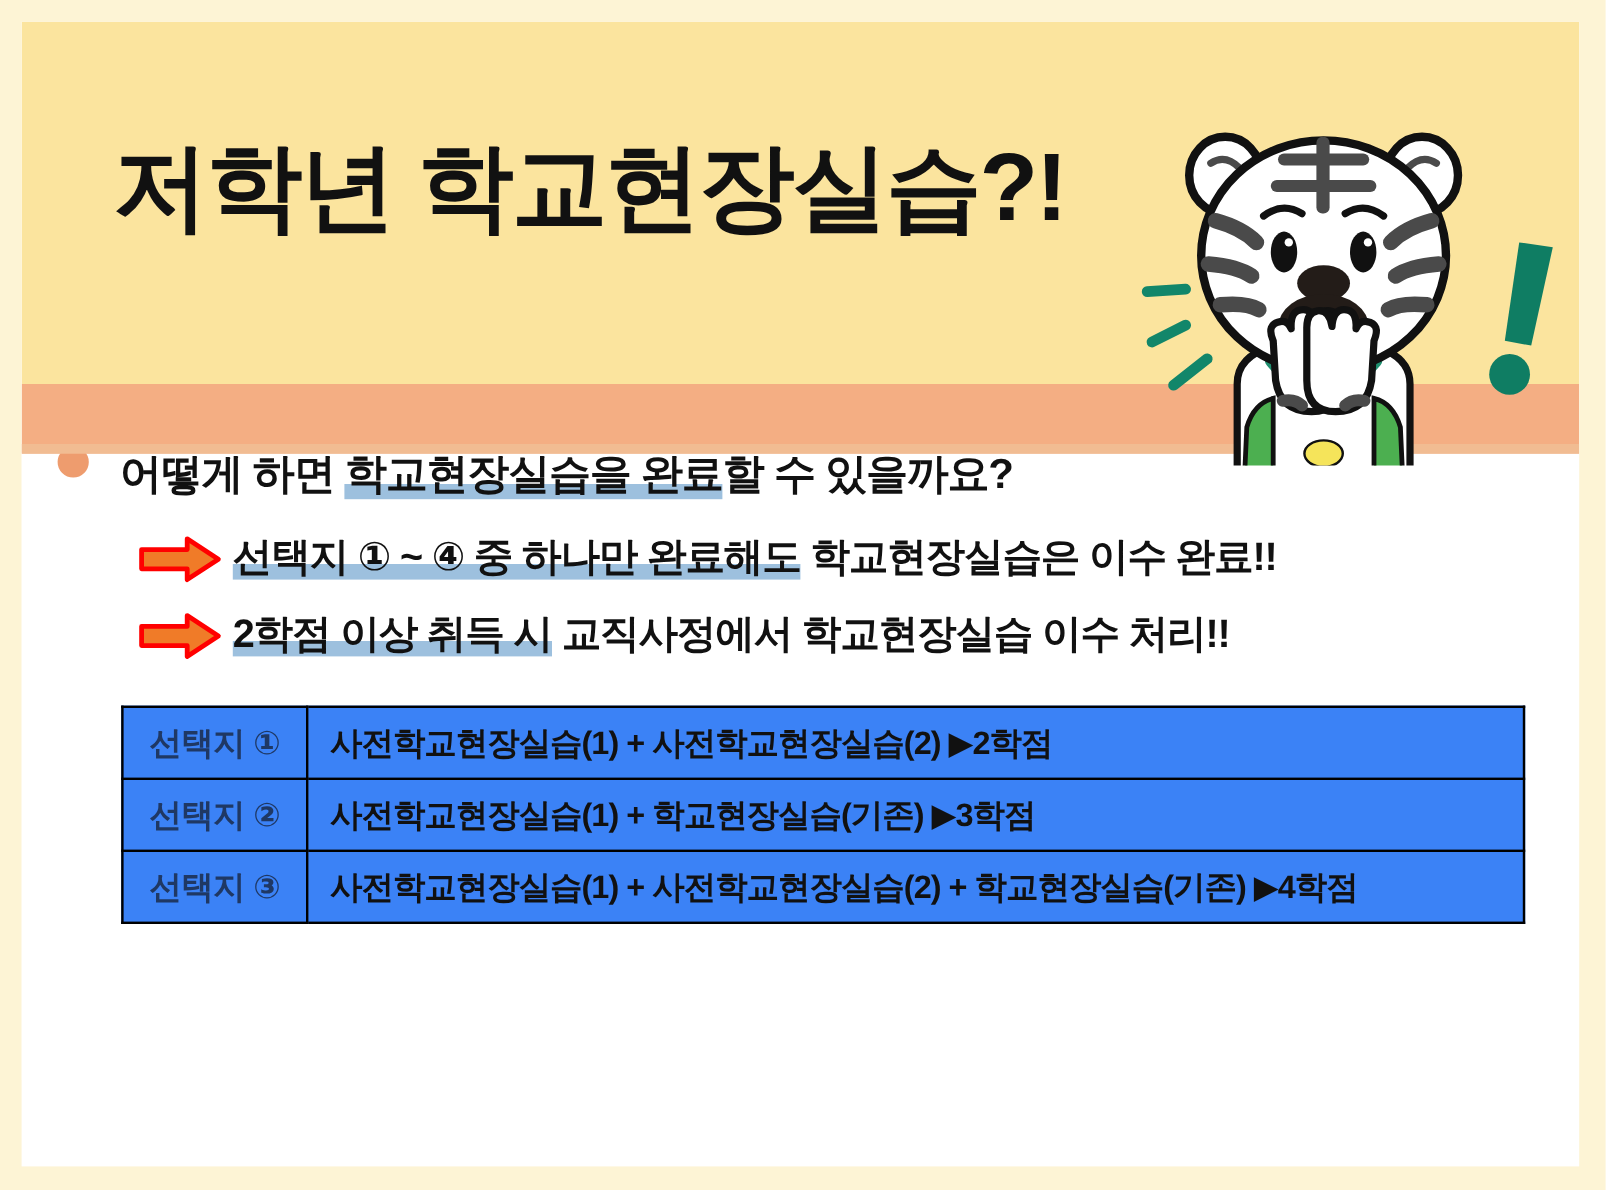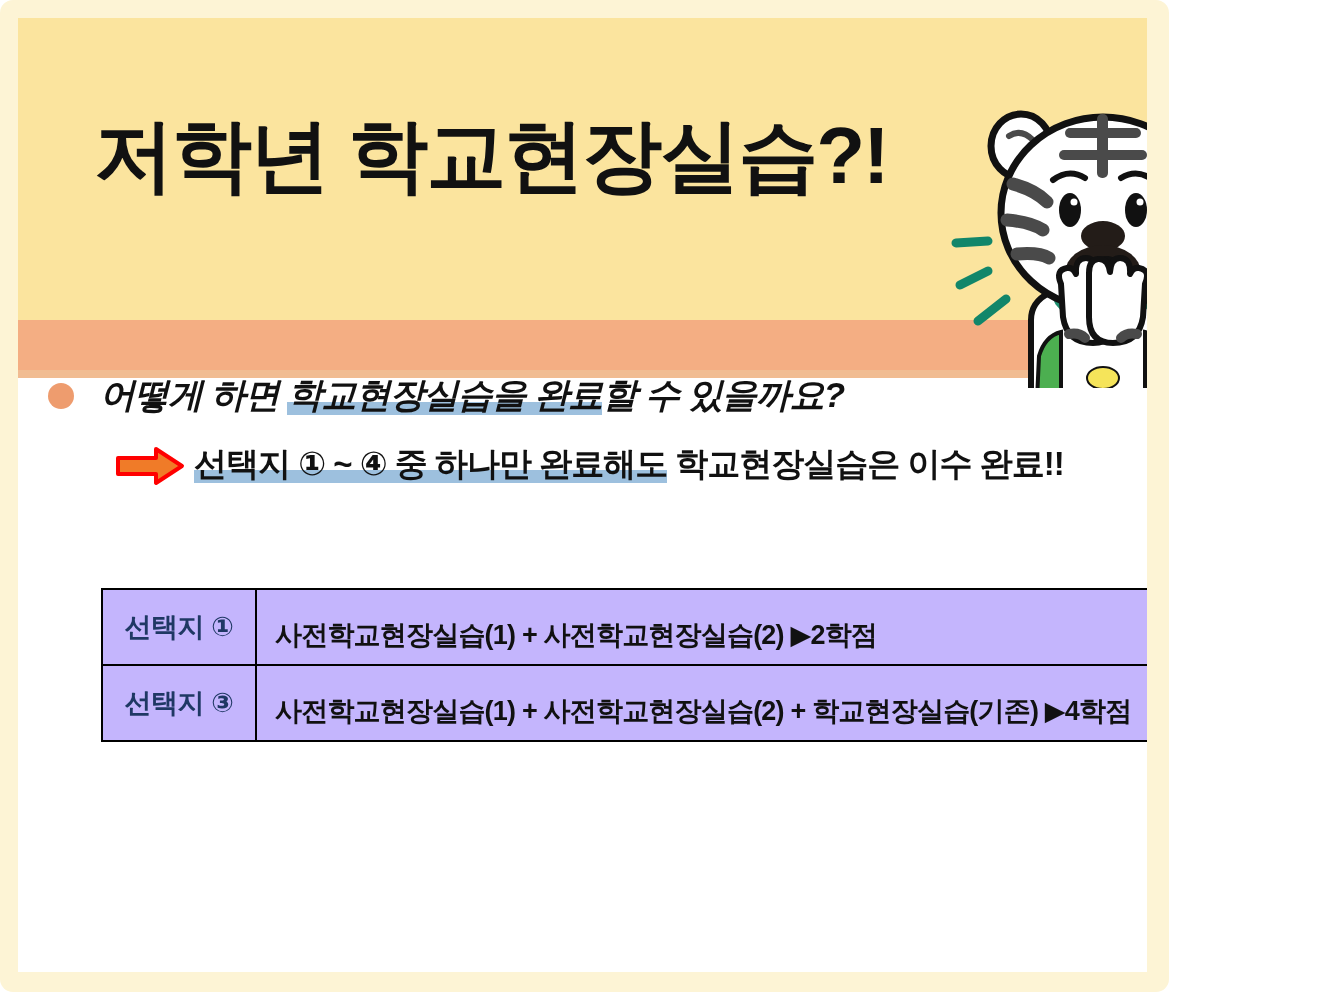--- a/index.html
+++ b/index.html
@@ -10,26 +10,25 @@
   body {
     width: 1338px;
     height: 992px;
     font-family: "Liberation Sans", "DejaVu Sans", sans-serif;
     overflow: hidden;
   }
 
   
   .slide {
     position: relative;
-    width: 1169px;
+    width: 1338px;
     height: 992px;
     box-sizing: border-box;
     background: #fdf4d5;          
     padding: 18px 22px 20px 18px;
-    border-radius: 13px;
   }
   .slide-inner {
     position: relative;
     width: 100%;
     height: 100%;
     background: #ffffff;
     overflow: hidden;
   }
 
   
@@ -101,22 +100,21 @@
     position: relative;
     background: #ffffff;
     height: 580px;
   }
 
   .bullet-row {
     position: absolute;
     left: 30px;
     top: 52px;
     display: flex;
-    align-items: center;
-    font-style: italic;
+    align-items: flex-start;
   }
   .bullet-dot {
     width: 26px;
     height: 26px;
     border-radius: 50%;
     background: #ee9c6e;
     margin-right: 26px;
     flex: none;
   }
   .bullet-text {
@@ -153,26 +151,26 @@
     letter-spacing: -1px;
   }
 
   
   .opt-table {
     position: absolute;
     left: 83px;
     top: 268px;
     width: 1170px;
     border-collapse: collapse;
-    background: #c4b5fd;
+    background: #3b82f6;
   }
   .opt-table td {
     border: 2px solid #000000;
     height: 58px;
-    padding: 16px 0 0 14px;
+    padding: 0 0 0 14px;
     vertical-align: middle;
   }
   .opt-table td.lbl {
     width: 152px;
     font-size: 27px;
     font-weight: 700;
     color: #1f3864;
     text-align: center;
     padding: 0;
     letter-spacing: -0.5px;
@@ -270,28 +268,38 @@
         <span class="bullet-text"><span>어떻게 하면 </span><span class="hl">학교현장실습을 완료</span><span>할 수 있을까요?</span></span>
       </div>
 
       <div class="arrow-row r1">
         <svg class="arrow-icon" viewBox="0 0 72 42">
           <path d="M4 13 L42 13 L42 4 L68 21 L42 38 L42 29 L4 29 Z" fill="#f07b28" stroke="#ff0000" stroke-width="4" stroke-linejoin="round"></path>
         </svg>
         <span class="arrow-text"><span class="hl">선택지 ① ~ ④ 중 하나만 완료해도</span><span> 학교현장실습은 이수 완료!!</span></span>
       </div>
 
+      <div class="arrow-row r2">
+        <svg class="arrow-icon" viewBox="0 0 72 42">
+          <path d="M4 13 L42 13 L42 4 L68 21 L42 38 L42 29 L4 29 Z" fill="#f07b28" stroke="#ff0000" stroke-width="4" stroke-linejoin="round"></path>
+        </svg>
+        <span class="arrow-text"><span class="hl">2학점 이상 취득 시</span><span> 교직사정에서 학교현장실습 이수 처리!!</span></span>
+      </div>
 
       <table class="opt-table">
         <tbody>
           <tr>
             <td class="lbl">선택지 ①</td>
             <td class="desc">사전학교현장실습(1) + 사전학교현장실습(2)  ▶2학점</td>
           </tr>
           <tr>
+            <td class="lbl">선택지 ②</td>
+            <td class="desc">사전학교현장실습(1) + 학교현장실습(기존)    ▶3학점</td>
+          </tr>
+          <tr>
             <td class="lbl">선택지 ③</td>
             <td class="desc">사전학교현장실습(1) + 사전학교현장실습(2) + 학교현장실습(기존) ▶4학점</td>
           </tr>
         </tbody>
       </table>
 
     </div>
   </div>
 </div>
 

